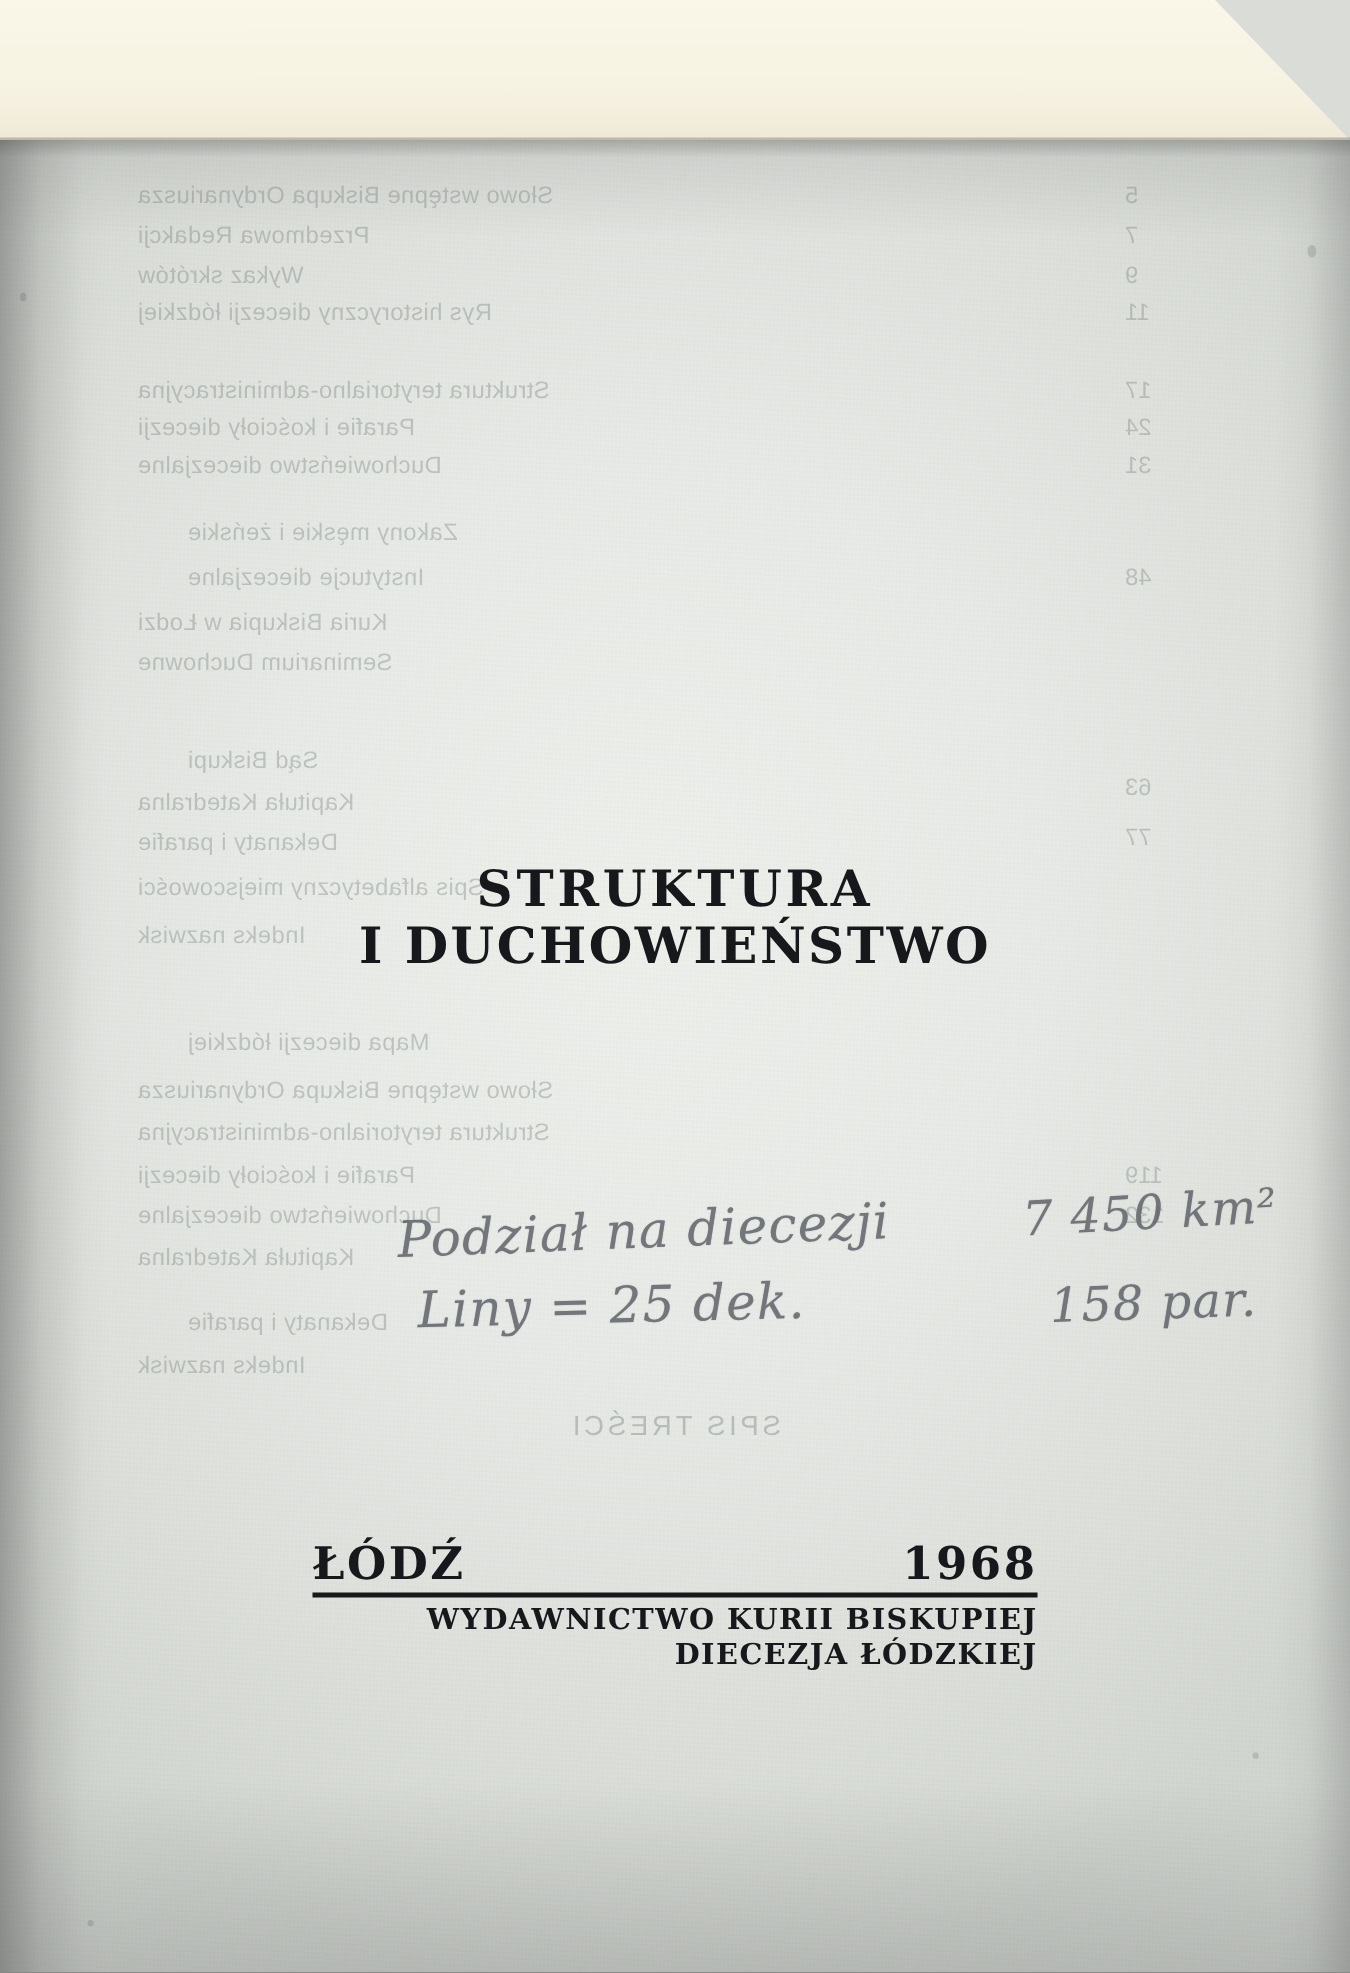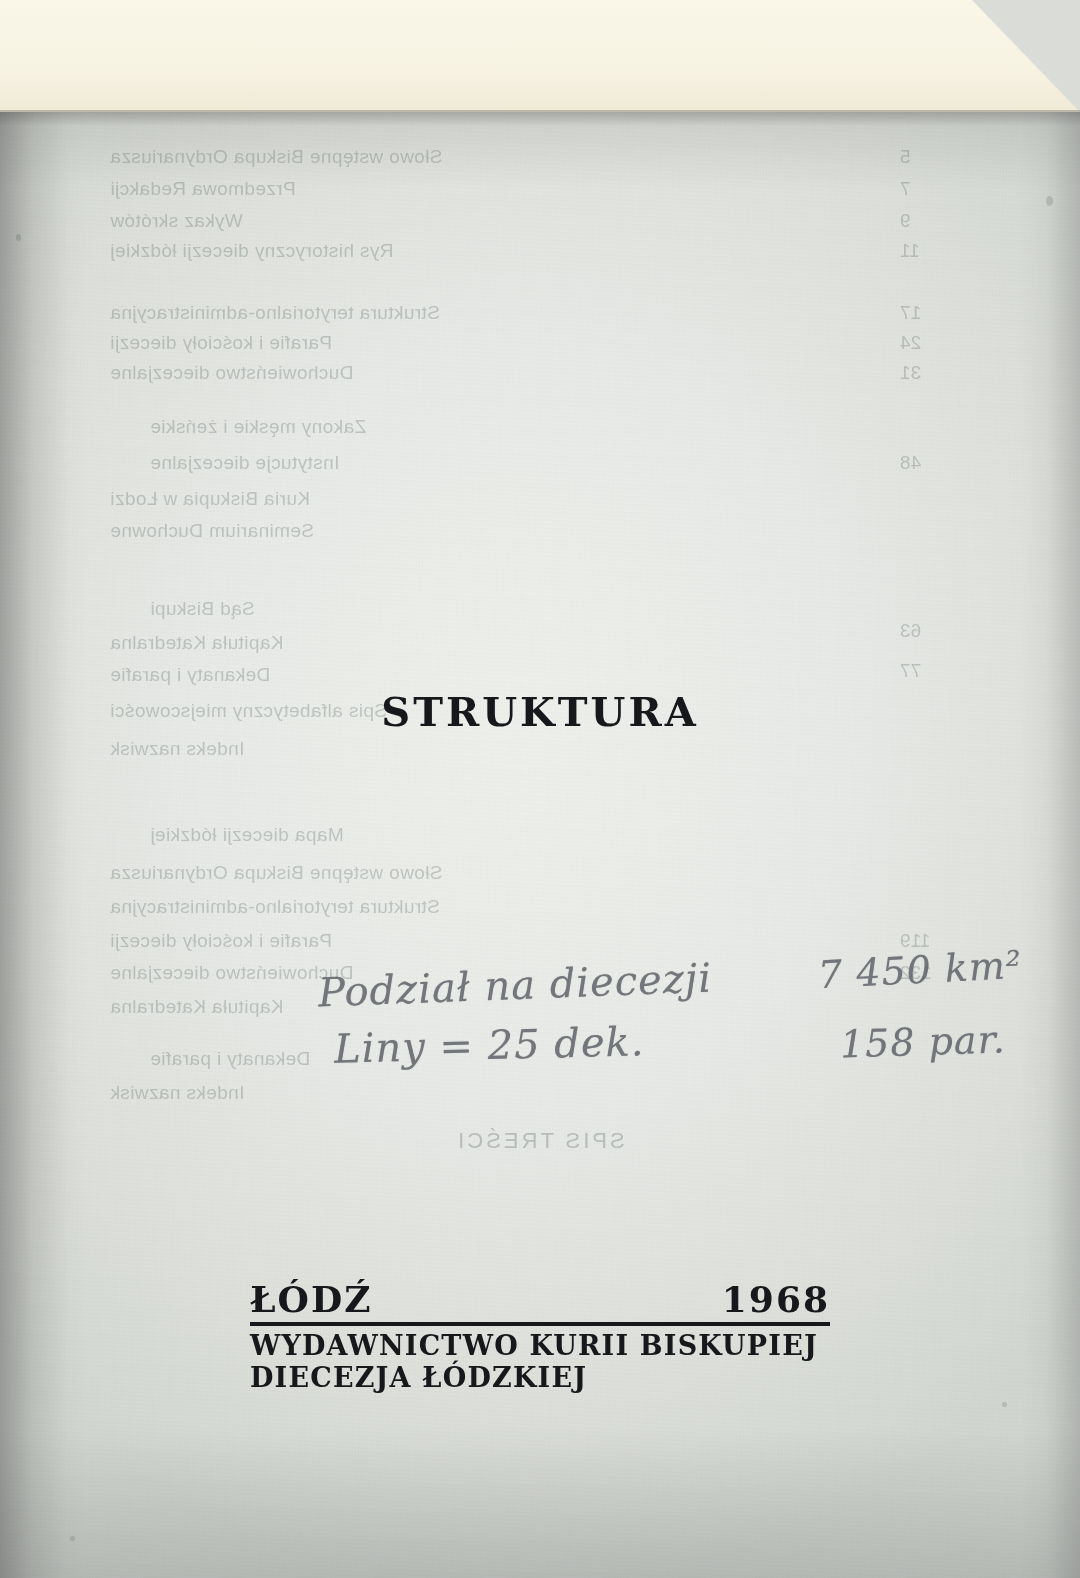--- a/index.html
+++ b/index.html
@@ -136,42 +136,42 @@
   }
   .s-line1 { font-size: 40px; letter-spacing: 3px; line-height: 1.12; }
   .s-line2 { font-size: 40px; letter-spacing: 1.6px; line-height: 1.12; }
   .s-line3 { font-size: 40px; letter-spacing: 2px; line-height: 1.12; }
 
   
   .imprint {
     position: absolute;
     left: 250px;
     width: 580px;
-    top: 1278px;
+    top: 1230px;
     color: #16181b;
     font-family: "DejaVu Serif", serif;
     font-weight: 700;
   }
   .imprint-row {
     display: flex;
     justify-content: space-between;
     align-items: flex-end;
     font-size: 36px;
     letter-spacing: 2px;
     padding-bottom: 2px;
   }
   .imprint-rule {
     height: 4px;
     background: #16181b;
     width: 100%;
     margin-bottom: 4px;
   }
   .imprint-pub {
-    text-align: left;
-    font-size: 27px;
+    text-align: right;
+    font-size: 23px;
     letter-spacing: 1.2px;
     line-height: 1.2;
   }
 
   
   .bleed-center {
     position: absolute;
     left: 0; right: 0;
     text-align: center;
     color: #5d6965;
@@ -250,20 +250,21 @@
     <div class="bleed-num" style="left:900px; top:660px; font-size:19px;">77</div>
     <div class="bleed-num" style="left:900px; top:930px; font-size:19px;">119</div>
     <div class="bleed-num" style="left:900px; top:962px; font-size:19px;">132</div>
 
     <div class="bleed-center" style="top:1128px; font-size:22px;">SPIS TREŚCI</div>
   </div>
 
 
   <div class="subtitle">
     <div class="s-line1">STRUKTURA</div>
+    <div class="s-line3">I DUCHOWIEŃSTWO</div>
   </div>
 
   <div>
     <div class="pencil p1">Podział na diecezji</div>
     <div class="pencil p2">Liny = 25 dek.</div>
     <div class="pencil p3">7 450 km²</div>
     <div class="pencil p4">158 par.</div>
   </div>
 
   <div class="imprint">

